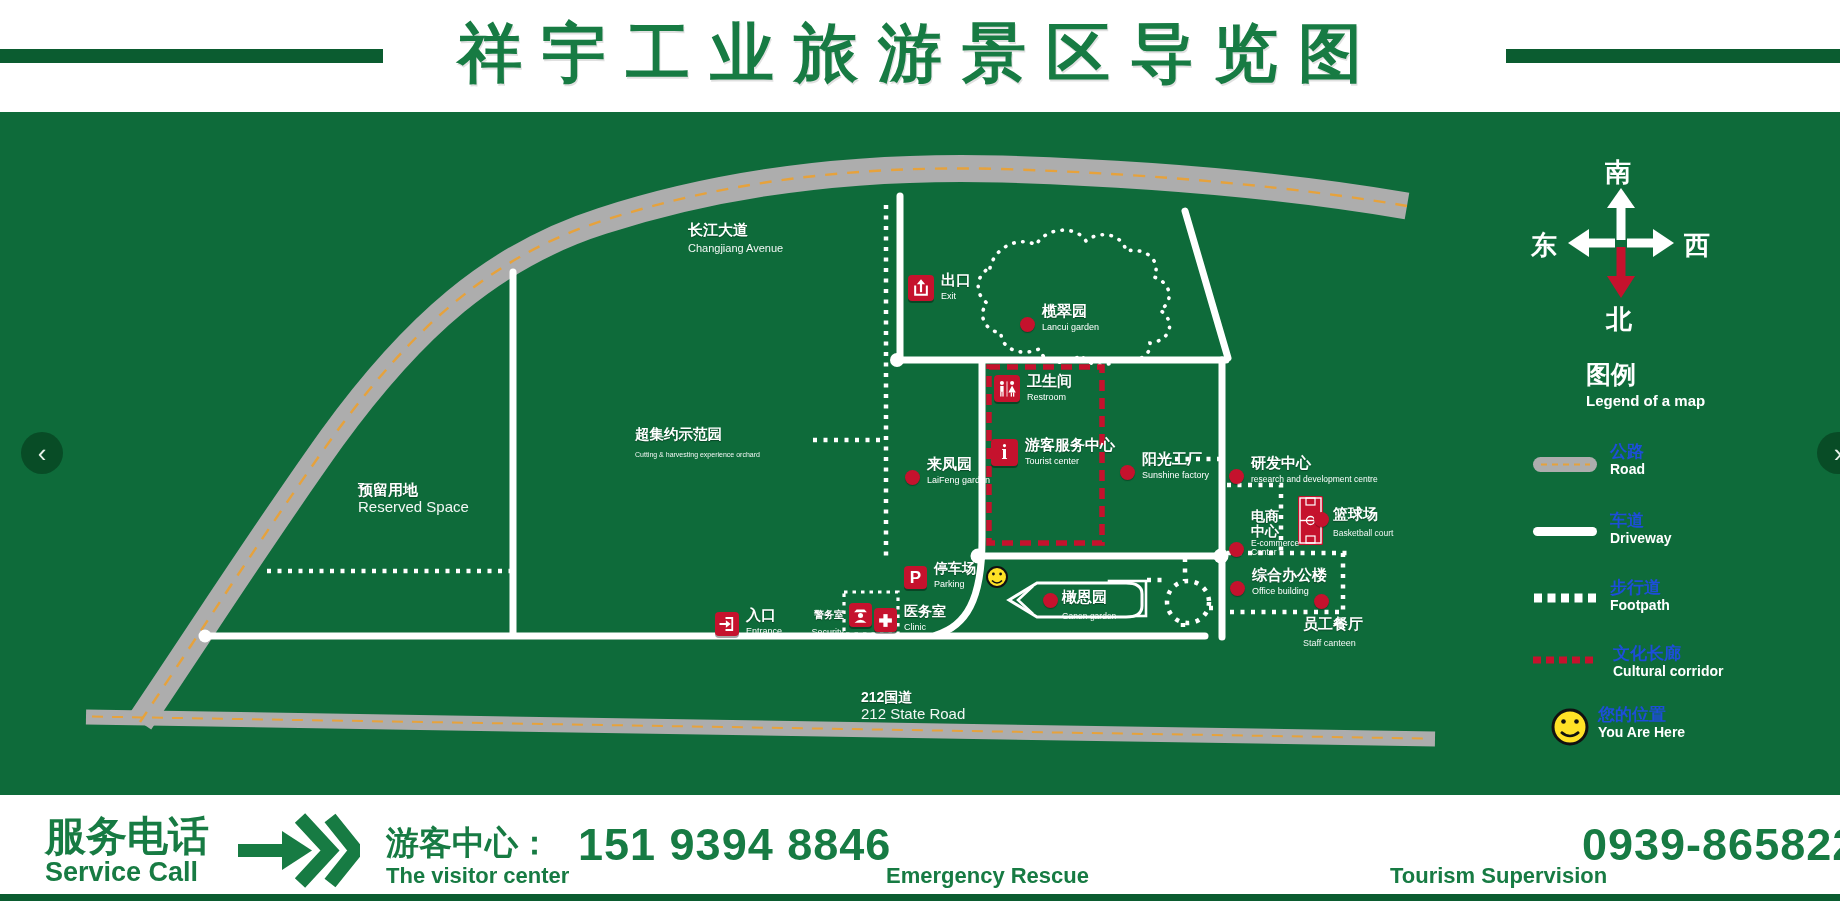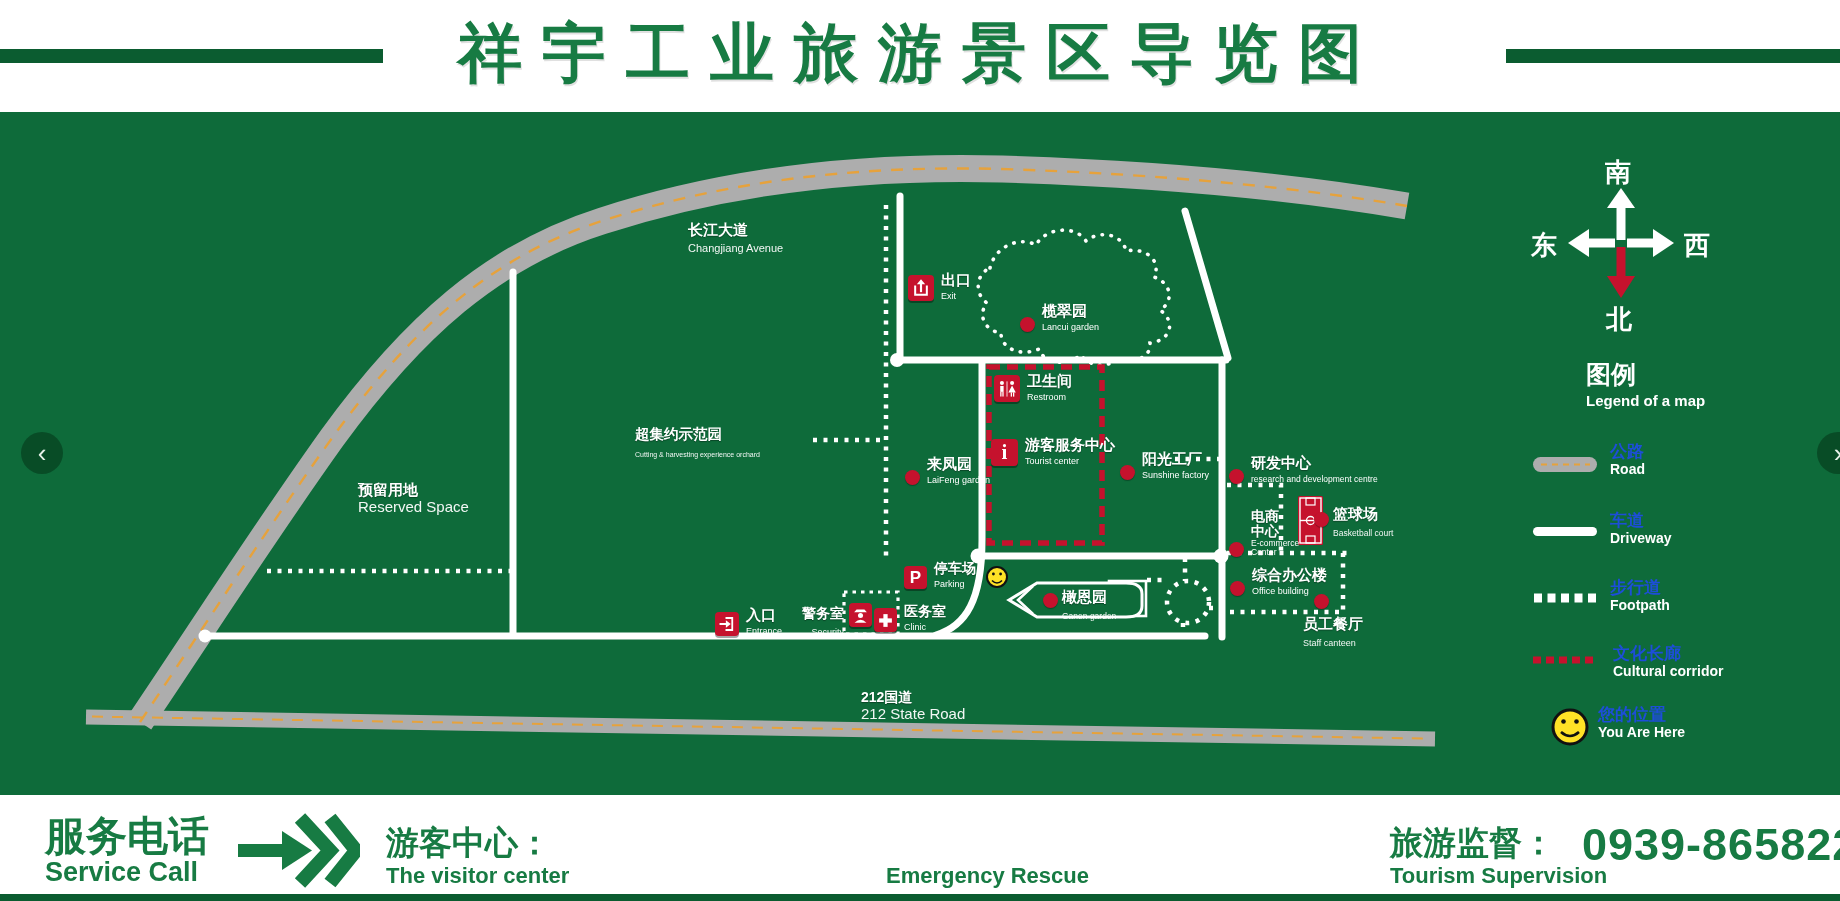--- a/index.html
+++ b/index.html
@@ -297,21 +297,21 @@
           <polygon points="17,12 10.5,7 10.5,17" fill="#fff"></polygon>
         </svg>
     </span>
     <span class="ptxt">
         <span class="zh">入口</span>
         <span class="en">Entrance</span>
       </span>
   </div>
 
   <div class="lbl" style="left:760px;top:604px;width:84px;text-align:right">
-    <span class="zh" style="font-size:14px">警务室</span><br>
+    <span class="zh" style="font-size:10px">警务室</span><br>
     <span class="en">Security</span>
   </div>
   <div class="ricon" style="position:absolute;left:849px;top:603px;width:23px;height:24px">
     <svg width="19" height="19" viewBox="0 0 24 24">
         <polygon points="4,8 20,8 17,4.5 7,4.5" fill="#fff"></polygon>
         <circle cx="12" cy="12" r="3.2" fill="#fff"></circle>
         <path d="M4.5 21 q7.5,-7.5 15,0 Z" fill="#fff"></path>
       </svg>
   </div>
 
@@ -357,20 +357,20 @@
     <span class="f-zh-big" style="left:45px;top:14px">服务电话</span>
     <span class="f-en" style="left:45px;top:62px;font-size:27px">Service Call</span>
     <svg style="position:absolute;left:238px;top:17px" width="122" height="76" viewBox="0 0 122 76">
       <rect x="0" y="32" width="44" height="13" fill="#177B43"></rect>
       <polygon points="44,19 44,58 74,38.5" fill="#177B43"></polygon>
       <polyline points="62,6 92,38.5 62,71" fill="none" stroke="#177B43" stroke-width="14"></polyline>
       <polyline points="92,6 118,38.5 92,71" fill="none" stroke="#177B43" stroke-width="14"></polyline>
     </svg>
     <span class="f-label" style="left:386px;top:26px">游客中心：</span>
     <span class="f-en" style="left:386px;top:68px">The visitor center</span>
+    <span class="f-phone" style="left:578px;top:24px">151 9394 8846</span>
     <span class="f-en" style="left:886px;top:68px">Emergency Rescue</span>
-    <span class="f-label" style="left:1390px;top:26px">旅游监督：</span>
     <span class="f-en" style="left:1390px;top:68px">Tourism Supervision</span>
     <span class="f-phone" style="left:1582px;top:24px">0939-8658222</span>
   </div>
   <div id="bottombar"></div>
 
 </div>
 
 </body></html>

